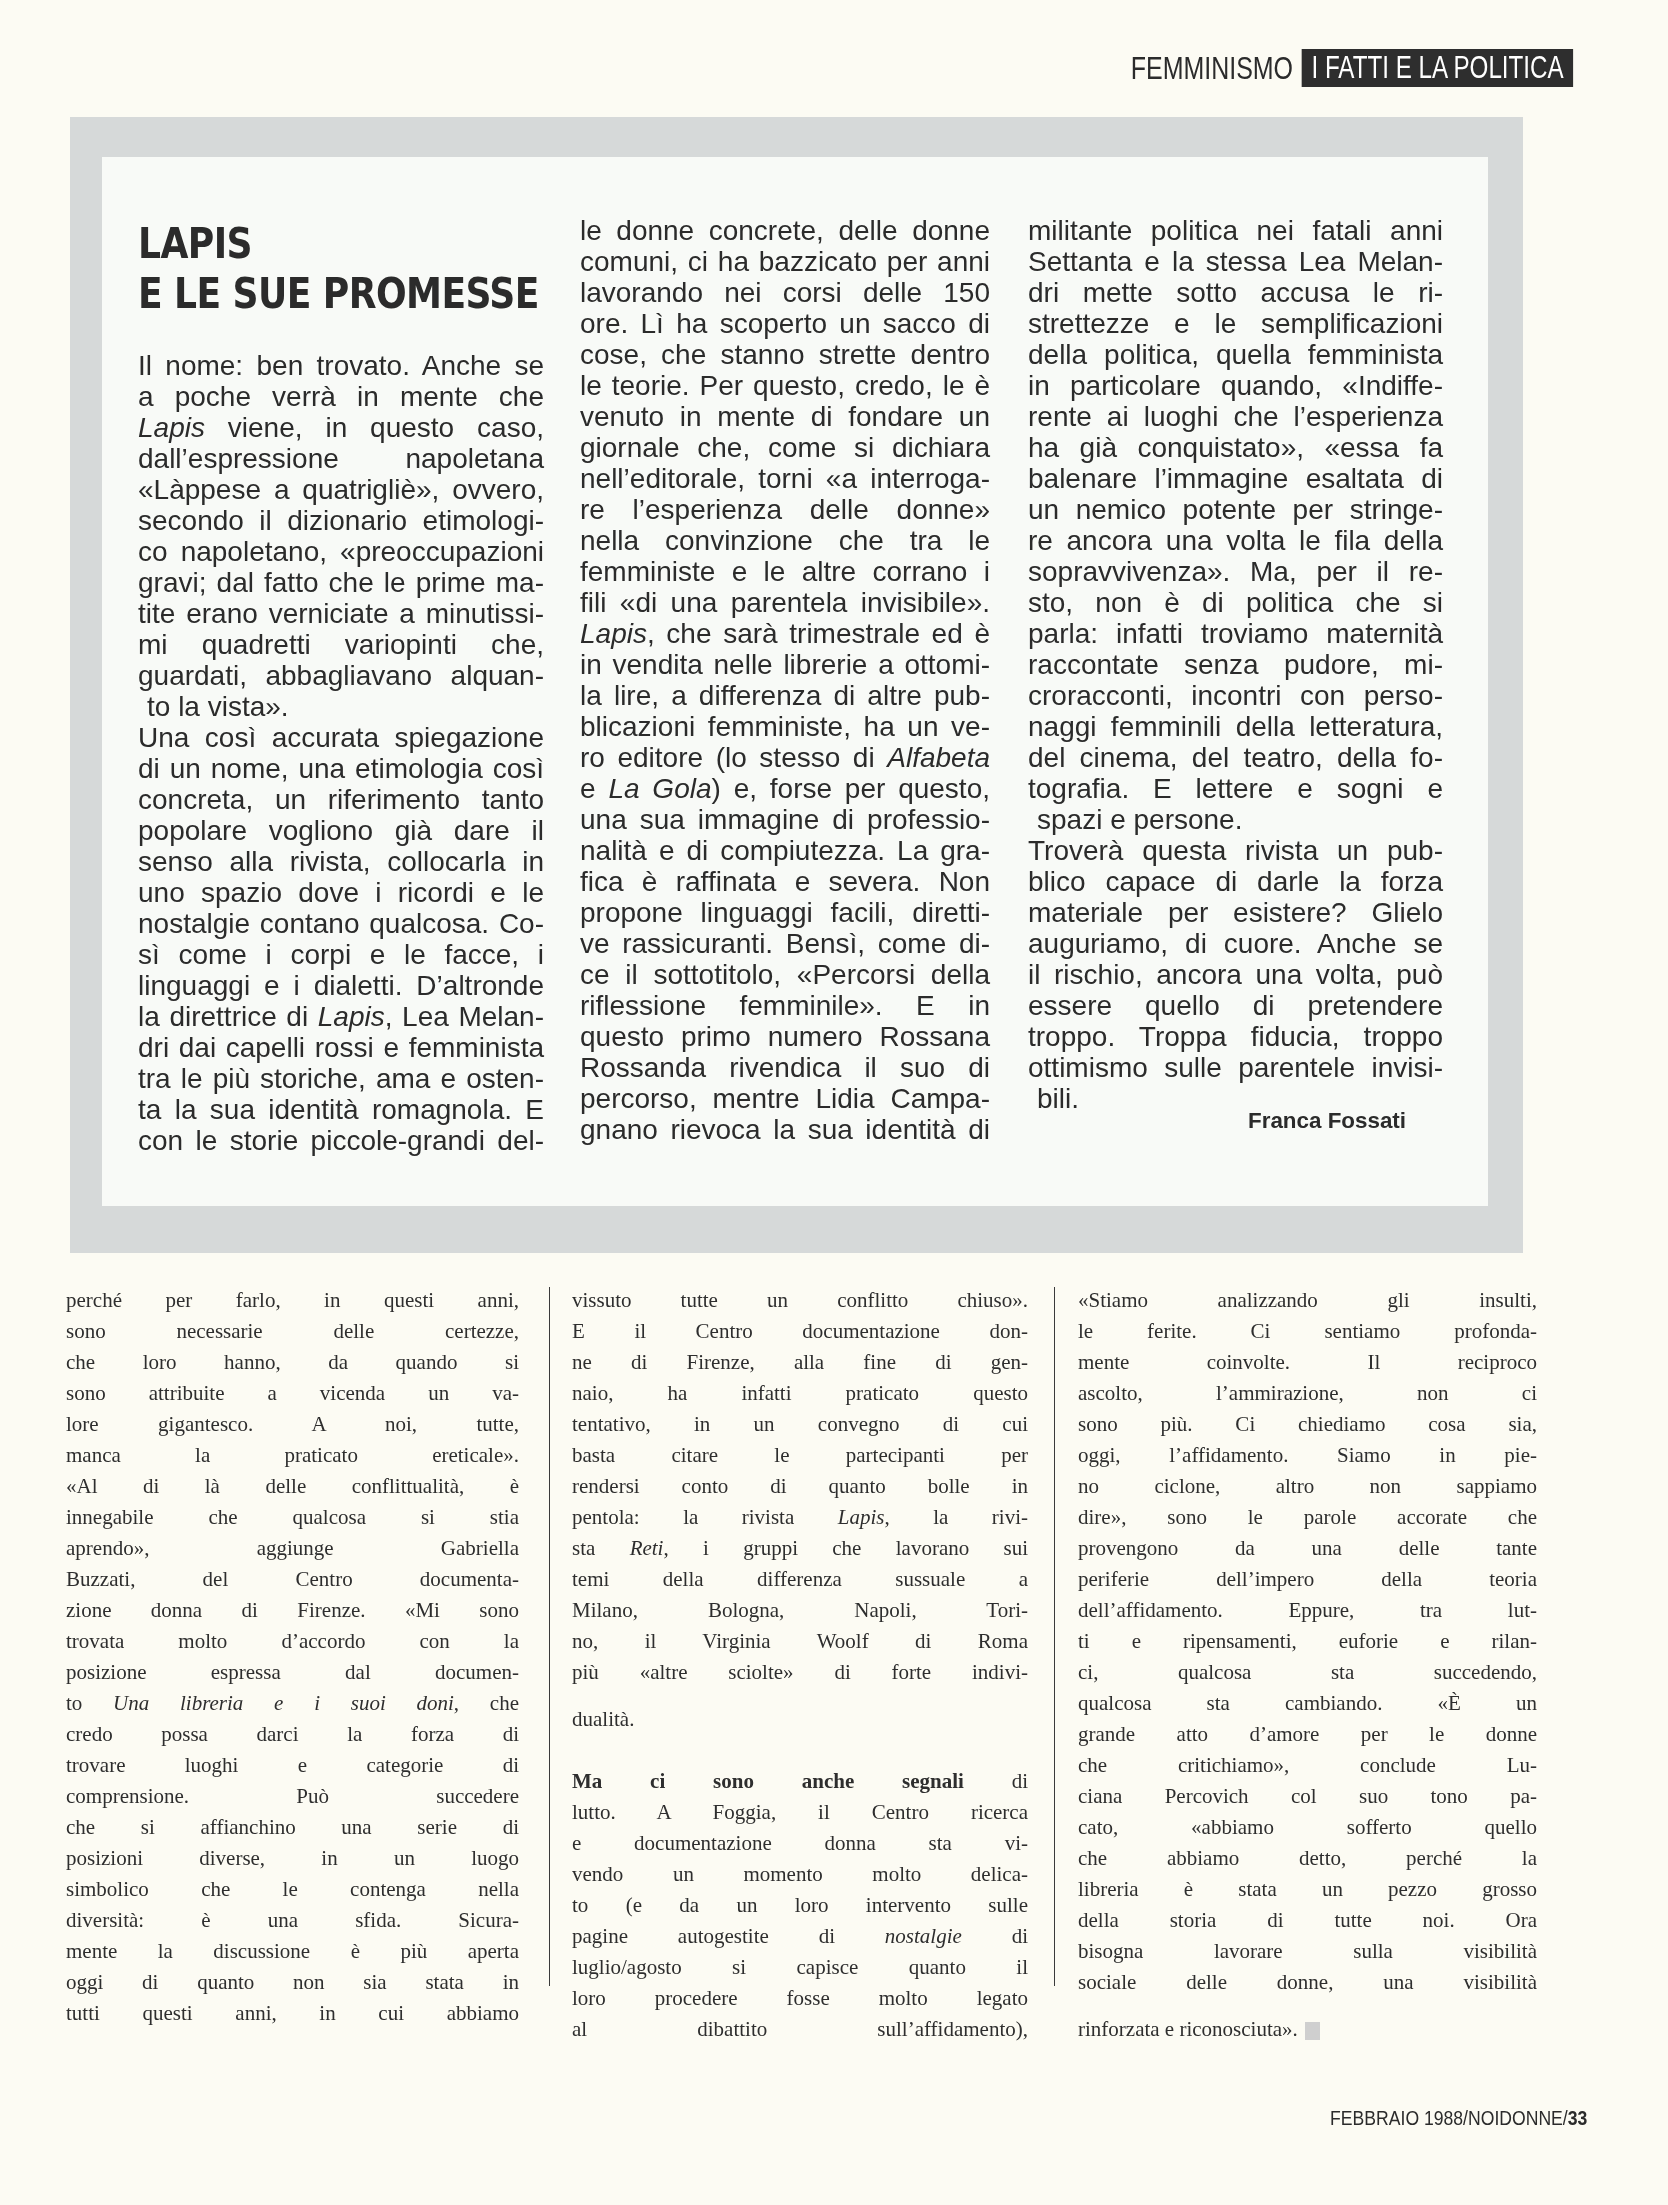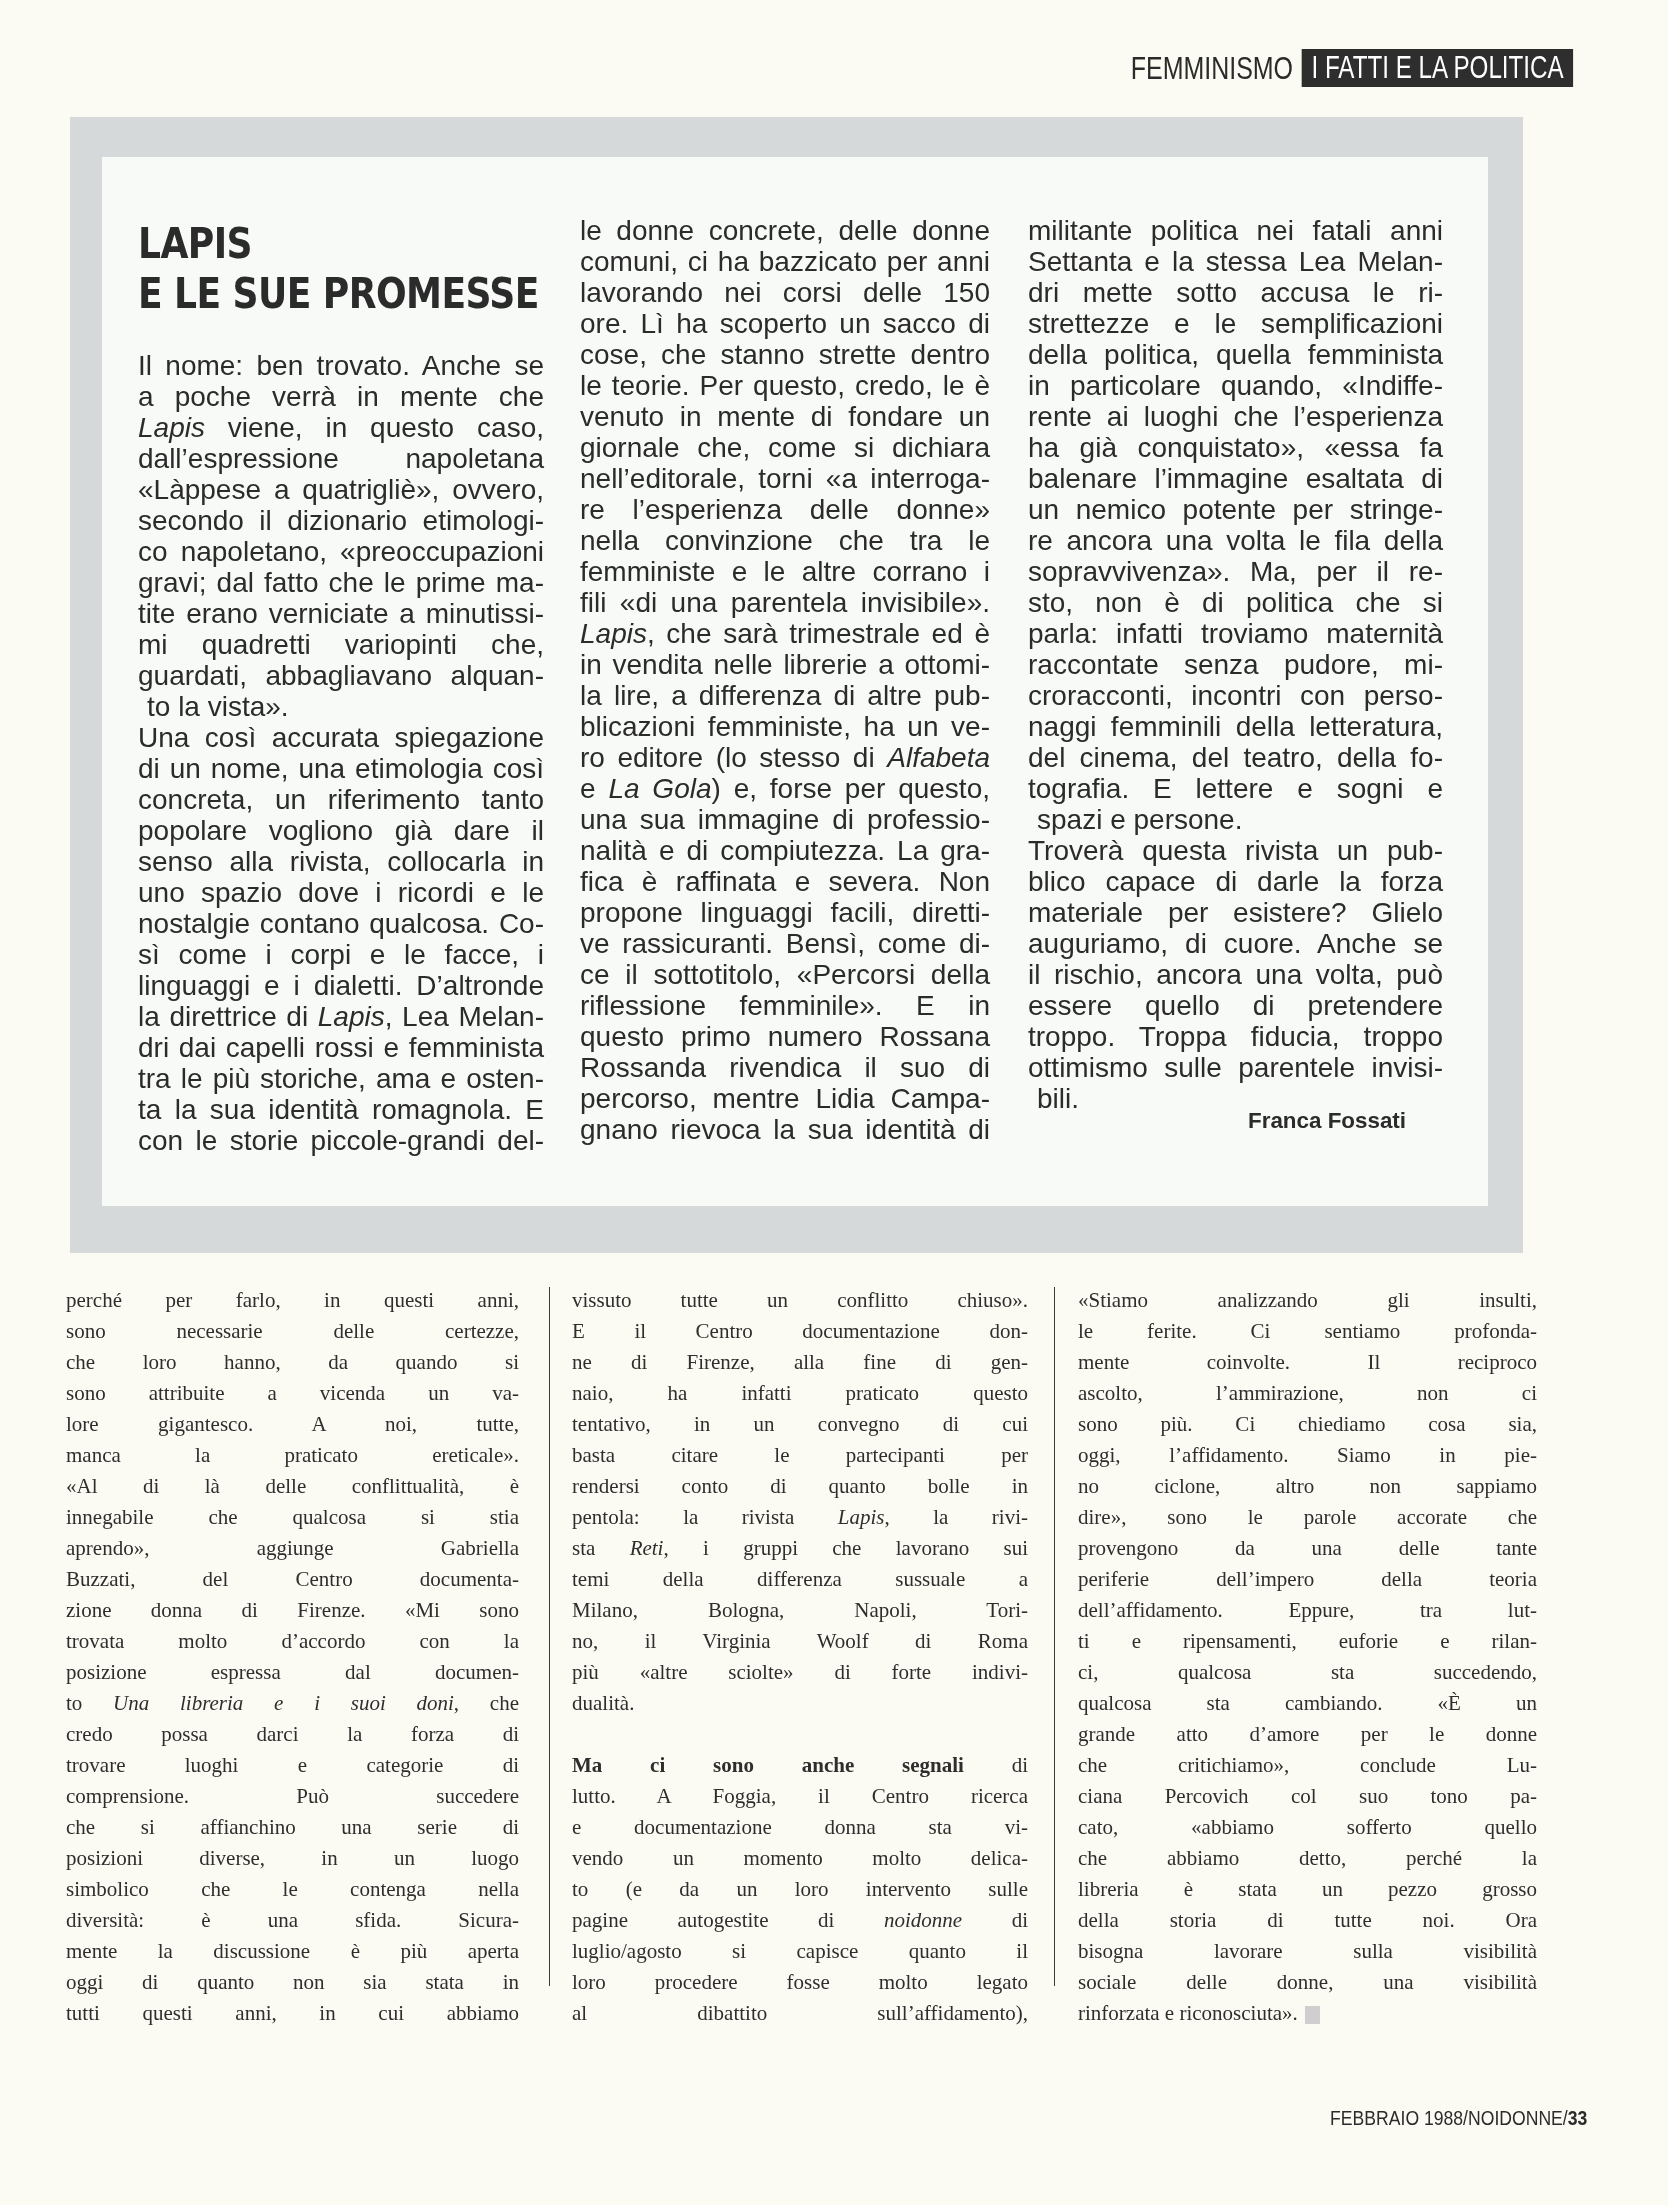--- a/index.html
+++ b/index.html
@@ -52,21 +52,21 @@
     .col1 { left: 138px; top: 350px; width: 406px; }
     .col2 { left: 580px; top: 215px; width: 410px; }
     .col3 { left: 1028px; top: 215px; width: 415px; }
 
     
     .serif-col {
       position: absolute; font-family: "Liberation Serif", "DejaVu Serif", serif;
       font-size: 21px; line-height: 31px; color: #2e2e2e;
     }
     .serif-col .line { display: block; text-align: justify; text-align-last: justify; white-space: nowrap; }
-    .serif-col .line.last { text-align-last: left; }
+    .serif-col .line.last { text-align-last: left; margin-top: 16px; }
     .serif-col .gap { display: block; height: 31px; }
     .s1 { left: 66px; top: 1285px; width: 453px; }
     .s2 { left: 572px; top: 1285px; width: 456px; }
     .s3 { left: 1078px; top: 1285px; width: 459px; }
     .rule { position: absolute; width: 1.4px; background: #3a3a3a; }
     .r1 { left: 549px; top: 1287px; height: 699px; }
     .r2 { left: 1054px; top: 1287px; height: 699px; }
     .endmark { display: inline-block; width: 15.4px; height: 18px; background: #cfcfcf; vertical-align: middle; margin-left: 7px; }
     .footer {
       position: absolute; right: 82px; top: 2107px;
@@ -232,21 +232,21 @@
       <span class="line">più «altre sciolte» di forte indivi-</span>
       <span class="line last">dualità.</span>
     </div>
   <span class="gap"></span>
   <span class="line"><b>Ma ci sono anche segnali</b><span> di</span></span>
   <div>
       <span class="line">lutto. A Foggia, il Centro ricerca</span>
       <span class="line">e documentazione donna sta vi-</span>
       <span class="line">vendo un momento molto delica-</span>
       <span class="line">to (e da un loro intervento sulle</span>
-      <span class="line">pagine autogestite di <em>noidonne</em> di</span>
+      <span class="line">pagine autogestite di <em>nostalgie</em> di</span>
       <span class="line">luglio/agosto si capisce quanto il</span>
       <span class="line">loro procedere fosse molto legato</span>
       <span class="line">al dibattito sull’affidamento),</span>
     </div>
 </div>
 
 <div class="serif-col s3">
     <span class="line">«Stiamo analizzando gli insulti,</span>
     <span class="line">le ferite. Ci sentiamo profonda-</span>
     <span class="line">mente coinvolte. Il reciproco</span>

